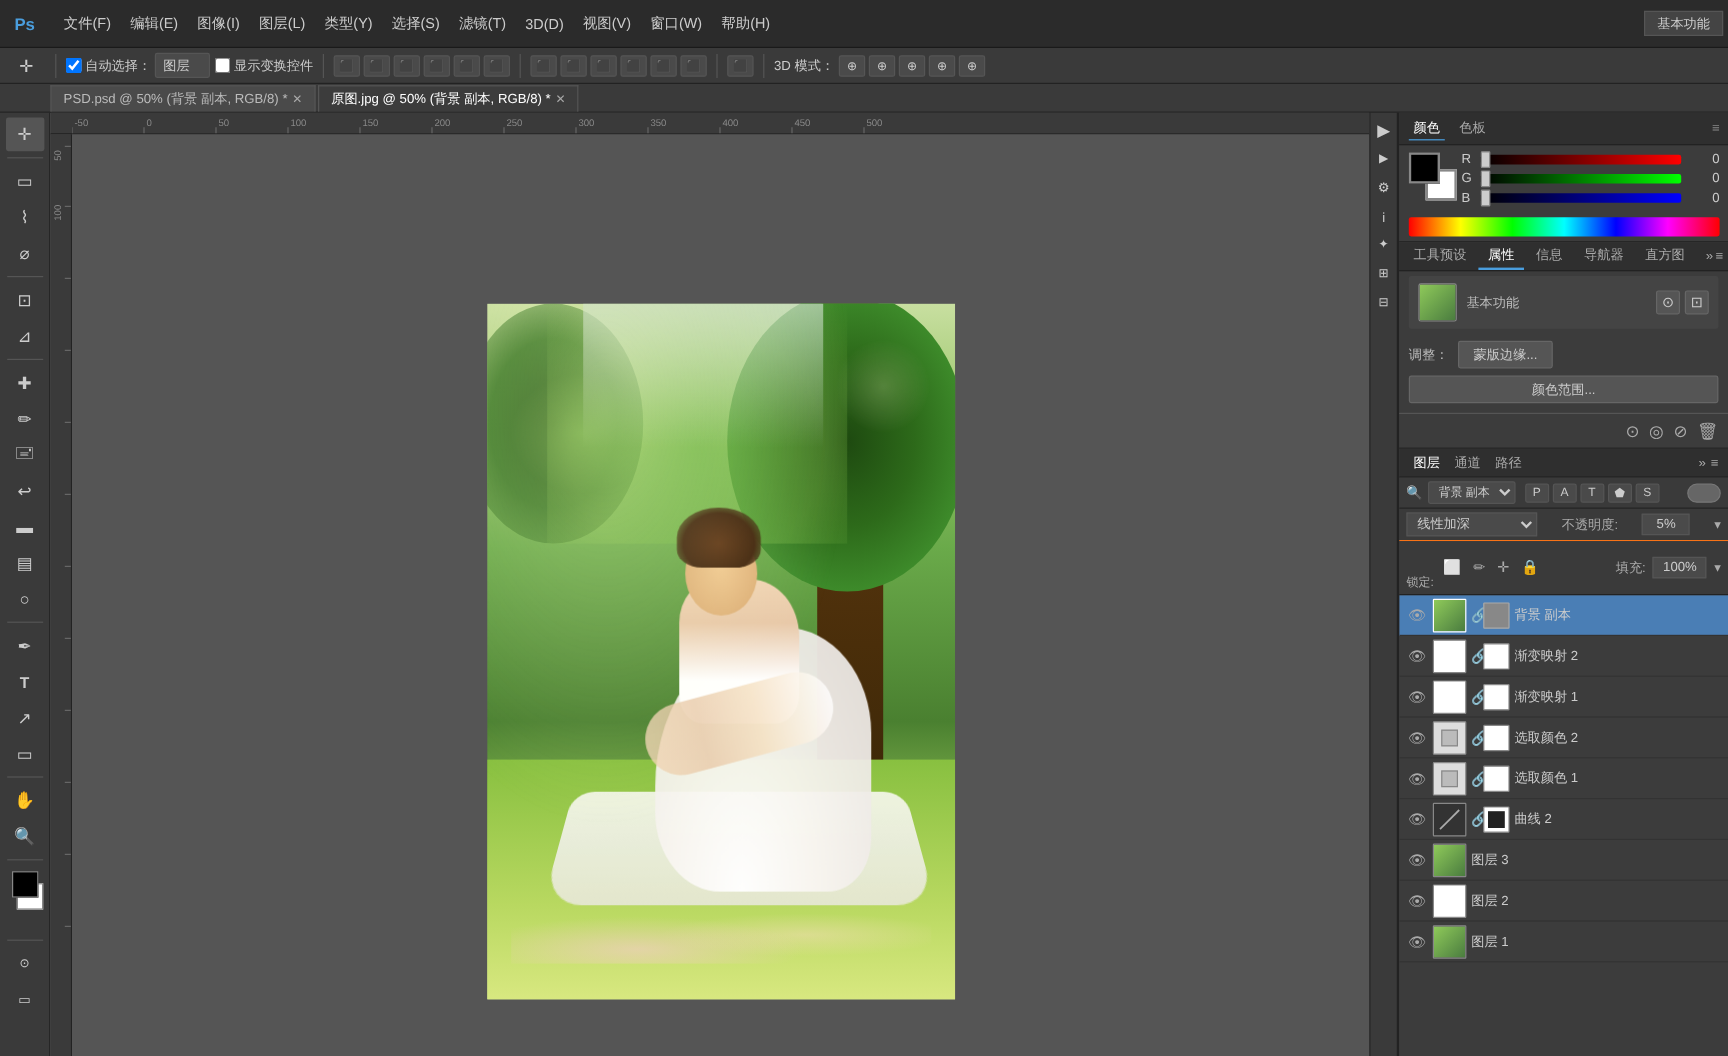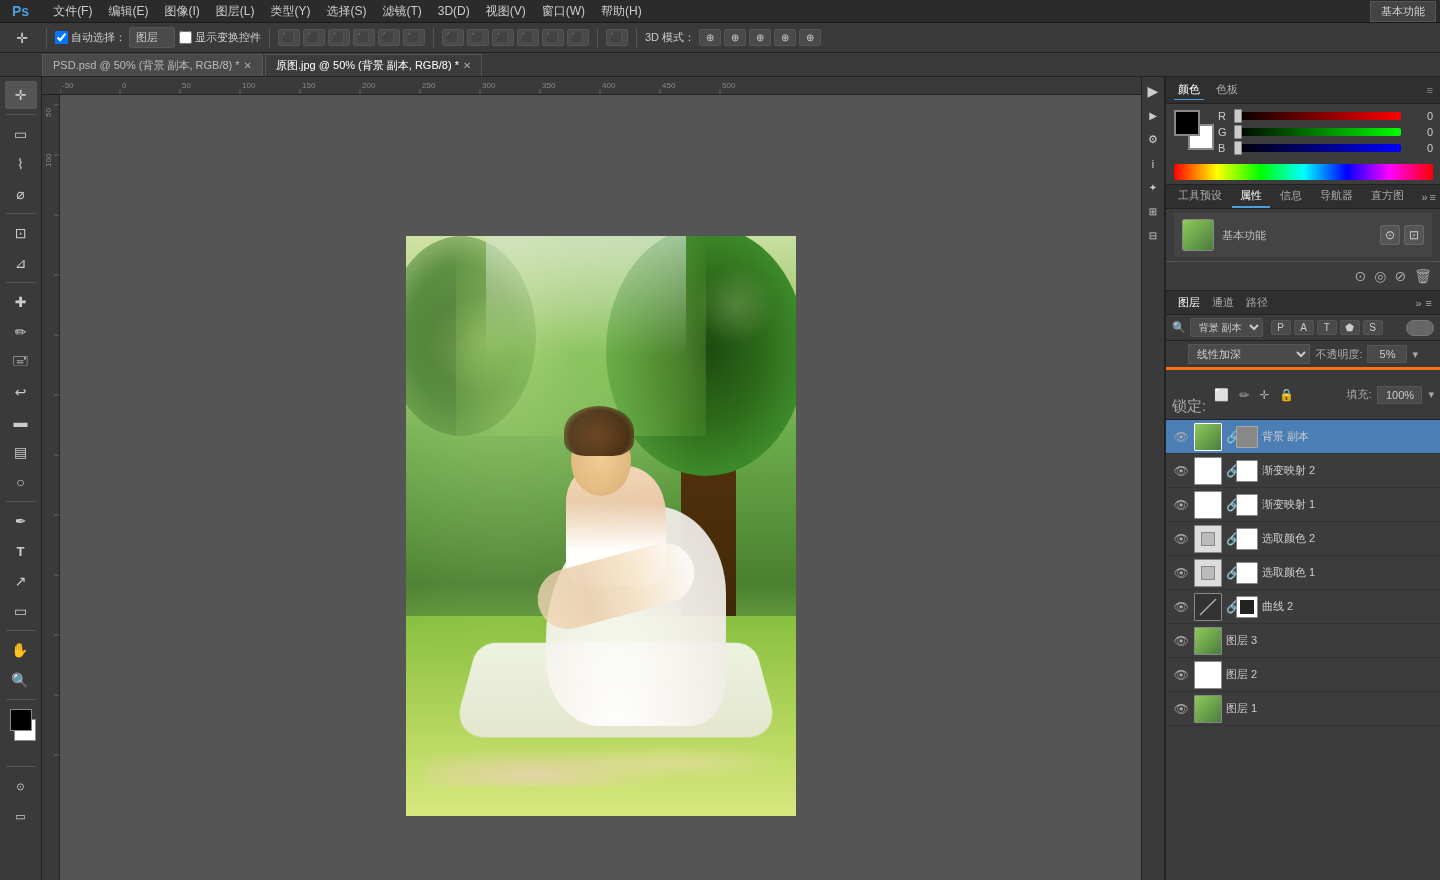--- a/index.html
+++ b/index.html
@@ -1,19 +1,19 @@
 <!DOCTYPE html>
 <html><head>
   <meta charset="utf-8">
   <style>
     * { margin: 0; padding: 0; box-sizing: border-box; }
     body { width: 1440px; height: 880px; background: #3c3c3c; font-family: 'Microsoft YaHei', Arial, sans-serif; font-size: 12px; color: #ccc; overflow: hidden; }
 
     
-    #menubar { width: 100%; height: 23px; background: #2b2b2b; display: flex; align-items: center; padding: 0 4px; border-bottom: 1px solid #1a1a1a; }
+    #menubar { width: 100%; height: 40px; background: #2b2b2b; display: flex; align-items: center; padding: 0 4px; border-bottom: 1px solid #1a1a1a; }
     #menubar span { padding: 2px 8px; color: #ccc; font-size: 12px; cursor: pointer; }
 
     
     #toolbar { width: 100%; height: 30px; background: #3a3a3a; display: flex; align-items: center; padding: 0 6px; border-bottom: 1px solid #222; gap: 4px; }
     .toolbar-btn { background: #4a4a4a; border: 1px solid #555; color: #ccc; padding: 2px 6px; font-size: 11px; cursor: pointer; border-radius: 2px; }
     .toolbar-sep { width: 1px; height: 20px; background: #555; margin: 0 4px; }
     .toolbar-checkbox { display: flex; align-items: center; gap: 3px; font-size: 11px; }
 
     
     #tabbar { width: 100%; height: 24px; background: #3a3a3a; display: flex; align-items: flex-end; border-bottom: 1px solid #222; padding-left: 42px; }
@@ -72,26 +72,26 @@
 
     
     #layers-panel { flex: 1; background: #3c3c3c; display: flex; flex-direction: column; overflow: hidden; }
     .layers-header { display: flex; align-items: center; justify-content: space-between; padding: 3px 8px; background: #2f2f2f; border-bottom: 1px solid #222; height: 24px; }
     .layers-header-tabs { display: flex; gap: 4px; }
     .layers-header-tab { font-size: 11px; color: #aaa; cursor: pointer; padding: 2px 4px; }
     .layers-header-tab.active { color: #fff; }
     .layers-toolbar { display: flex; align-items: center; gap: 4px; padding: 3px 6px; background: #3a3a3a; border-bottom: 1px solid #222; }
     .layers-toolbar-btn { background: #4a4a4a; border: 1px solid #555; color: #ccc; font-size: 11px; padding: 2px 6px; cursor: pointer; border-radius: 2px; }
     .layers-toolbar-select { background: #4a4a4a; border: 1px solid #555; color: #ccc; font-size: 10px; padding: 2px 4px; cursor: pointer; border-radius: 2px; }
-    .layers-blending-row { display: flex; align-items: center; gap: 5px; padding: 3px 22px; background: #3a3a3a; border-bottom: 3px solid #f97316; }
+    .layers-blending-row { display: flex; align-items: center; gap: 20px; padding: 3px 6px; background: #3a3a3a; border-bottom: 1px solid #f97316; }
     .blend-select { background: #4a4a4a; border: 1px solid #555; color: #ccc; font-size: 11px; padding: 2px 4px; flex: 1; cursor: pointer; }
     .opacity-label { font-size: 11px; color: #aaa; }
     .opacity-input { background: #4a4a4a; border: 1px solid #555; color: #ccc; font-size: 11px; padding: 2px 4px; width: 40px; text-align: center; }
     .layers-lock-row { display: flex; align-items: center; gap: 6px; padding: 3px 6px; background: #3a3a3a; border-bottom: 1px solid #222; }
-    .lock-label { font-size: 15px; color: #aaa; margin-top: 24px; }
+    .lock-label { font-size: 10px; color: #aaa; margin-top: 24px; }
     .lock-btn { background: transparent; border: none; color: #aaa; font-size: 12px; cursor: pointer; padding: 2px; }
     .fill-label { font-size: 11px; color: #aaa; margin-left: auto; }
     .fill-input { background: #4a4a4a; border: 1px solid #555; color: #ccc; font-size: 11px; padding: 2px 4px; width: 45px; text-align: center; }
     .layers-list { flex: 1; overflow-y: auto; background: #3c3c3c; }
     .layer-row { display: flex; align-items: center; gap: 4px; padding: 3px 6px; height: 34px; border-bottom: 1px solid #333; cursor: pointer; }
     .layer-row.active { background: #4a7eb5; }
     .layer-eye { width: 18px; height: 18px; display: flex; align-items: center; justify-content: center; font-size: 12px; cursor: pointer; color: #aaa; flex-shrink: 0; }
     .layer-thumb { width: 28px; height: 28px; background: #666; border: 1px solid #888; flex-shrink: 0; border-radius: 1px; overflow: hidden; display: flex; align-items: center; justify-content: center; font-size: 9px; color: #ccc; }
     .layer-name { flex: 1; font-size: 11px; color: #ccc; white-space: nowrap; overflow: hidden; text-overflow: ellipsis; }
 
@@ -394,20 +394,27 @@
             </div>
             <span class="mask-layer-name">基本功能</span>
             <div class="mask-icons">
               <div class="mask-icon-btn" style="font-size:12px;">⊙</div>
               <div class="mask-icon-btn" style="font-size:12px;">⊡</div>
             </div>
           </div>
 
 
 
+          <div class="mask-adjust-row">
+            <span class="mask-adjust-label">调整：</span>
+            <button class="mask-adjust-btn">蒙版边缘...</button>
+          </div>
+          <div style="padding: 0 8px 4px 8px;">
+            <button class="mask-adjust-btn" style="width:100%;">颜色范围...</button>
+          </div>
 
           <div class="mask-bottom-icons">
             <button style="background:transparent;border:none;color:#aaa;cursor:pointer;font-size:14px;">⊙</button>
             <button style="background:transparent;border:none;color:#aaa;cursor:pointer;font-size:14px;">◎</button>
             <button style="background:transparent;border:none;color:#aaa;cursor:pointer;font-size:14px;">⊘</button>
             <button style="background:transparent;border:none;color:#aaa;cursor:pointer;font-size:14px;">🗑</button>
           </div>
         </div>
       </div>
 

